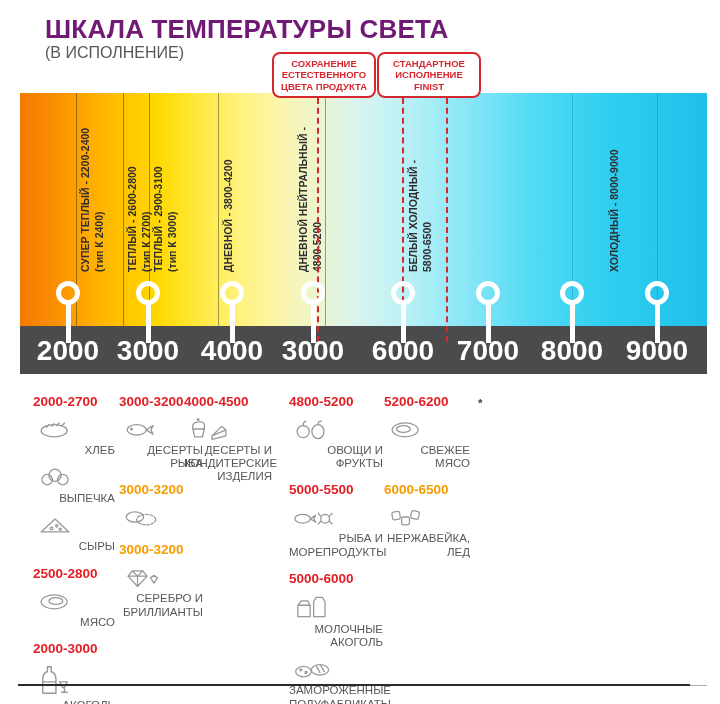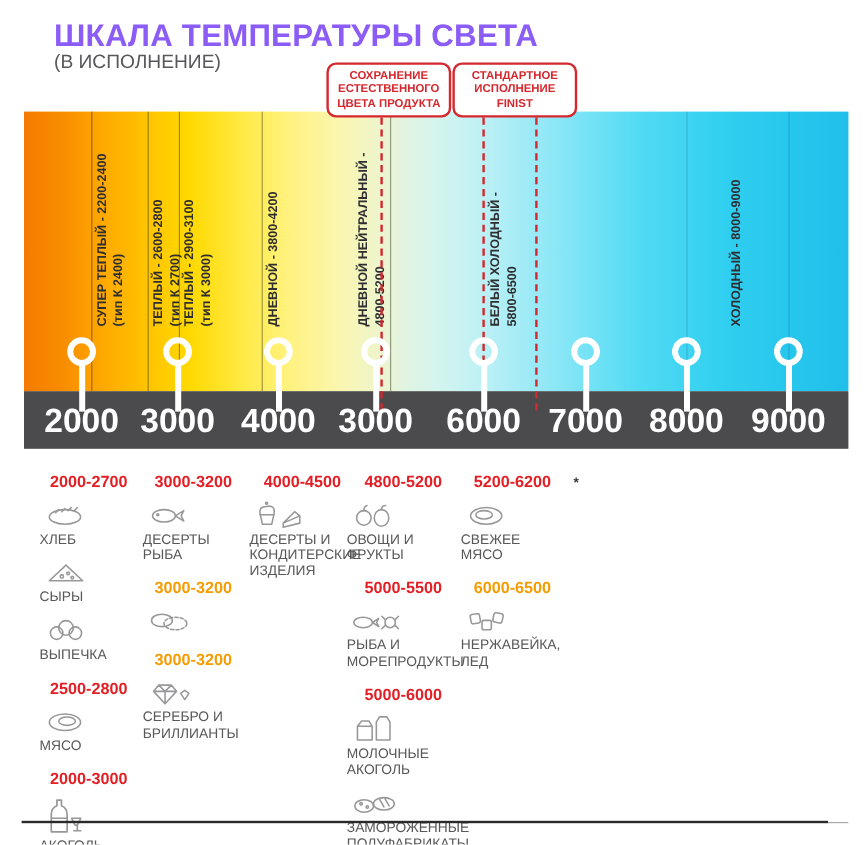--- a/index.html
+++ b/index.html
@@ -1,21 +1,21 @@
 <!DOCTYPE html>
 <html><head>
 <meta charset="utf-8">
 <style>
   html,body{margin:0;padding:0;background:#fff;}
   #stage{
     position:relative;width:720px;height:704px;background:#ffffff;overflow:hidden;
     font-family:"Liberation Sans", sans-serif;
   }
   
-  .title{position:absolute;left:45px;top:14px;font-size:26px;font-weight:800;color:#8b5cf6;letter-spacing:.2px;}
+  .title{position:absolute;left:45px;top:14px;font-size:26px;font-weight:800;color:#701a75;letter-spacing:.2px;}
   .subtitle{position:absolute;left:45px;top:44px;font-size:16px;color:#57575a;}
   
   .callout{position:absolute;top:52px;width:96px;border:2px solid #d5272e;border-radius:8px;
     background:#fff;color:#d5272e;font-weight:bold;font-size:9.5px;line-height:1.2;text-align:center;
     padding:4px 2px;z-index:6;}
   
   .gradient{position:absolute;left:20px;top:93px;width:687px;height:233px;
     background:linear-gradient(to right,
       #f57a00 0%, #f98e00 5%, #ffab00 10%, #ffc400 15%, #ffd800 20%,
       #ffe93e 26%, #fff27e 32%, #fbf6ae 38%, #eef5cc 43%, #e2f4e0 46%,
@@ -28,26 +28,26 @@
   
   .band{position:absolute;top:100px;height:172px;writing-mode:vertical-rl;transform:rotate(180deg);
     font-size:10.5px;font-weight:bold;color:#2e2e30;line-height:14px;z-index:3;white-space:nowrap;}
   
   .pin{position:absolute;top:281px;width:24px;height:64px;z-index:5;}
   .pin .ring{width:14px;height:14px;border:5px solid #fff;border-radius:50%;}
   .pin .stem{position:absolute;left:9.5px;top:22px;width:5px;height:40px;background:#fff;}
   .tick{position:absolute;top:335px;width:84px;text-align:center;font-size:28px;font-weight:bold;color:#fff;z-index:6;}
   
   .col{position:absolute;top:394px;}
-  .range{font-size:13.5px;font-weight:bold;margin-bottom:7px;text-align:center;}
+  .range{font-size:13.5px;font-weight:bold;margin-bottom:7px;}
   .range.red{color:#e31e24;}
   .range.orange{color:#f59c00;}
   .item{margin-bottom:7px;}
   .item svg{display:block;margin:0 0 2px 0;}
-  .item-label{font-size:11.5px;color:#58585a;line-height:1.15;white-space:pre-line;}
+  .item-label{font-size:11.5px;color:#58585a;line-height:1.15;white-space:pre-line;text-align:right;}
   .group{margin-bottom:12px;}
   
   .note{position:absolute;left:478px;top:396px;width:234px;display:flex;gap:8px;
     font-size:11.5px;color:#3f3f41;line-height:1.3;}
   .note .star{font-weight:bold;}
   .note .note-text{white-space:pre-line;}
   .bottom-rule{position:absolute;left:18px;top:684px;width:672px;height:2px;background:#2a2a2a;}
   .bottom-rule-tail{position:absolute;left:690px;top:685px;width:17px;height:1px;background:#aaa;}
   .icon{stroke:#98989a;fill:none;stroke-width:1.5;stroke-linecap:round;stroke-linejoin:round;}
 </style>
@@ -156,35 +156,35 @@
       <div class="range red">2000-2700</div>
       <div class="item">
         <svg class="icon" width="44" height="26" viewBox="0 0 44 30">
             <ellipse cx="21" cy="17" rx="15" ry="7"></ellipse>
             <path d="M12 13 l3 -3 M18 12 l3 -3 M24 11 l3 -3 M30 11 l3 -3"></path>
           </svg>
         <div class="item-label">ХЛЕБ</div>
       </div>
       <div class="item">
         <svg class="icon" width="44" height="26" viewBox="0 0 44 30">
+            <circle cx="13" cy="18" r="6"></circle>
+            <circle cx="22" cy="13" r="7"></circle>
+            <circle cx="31" cy="18" r="6"></circle>
+          </svg>
+        <div class="item-label">ВЫПЕЧКА</div>
+      </div>
+      <div class="item">
+        <svg class="icon" width="44" height="26" viewBox="0 0 44 30">
             <path d="M6 23 L22 8 L38 23 Z"></path>
             <circle cx="18" cy="19" r="1.6"></circle>
             <circle cx="24" cy="16" r="1.3"></circle>
             <circle cx="28" cy="20" r="1.3"></circle>
           </svg>
         <div class="item-label">СЫРЫ</div>
       </div>
-      <div class="item">
-        <svg class="icon" width="44" height="26" viewBox="0 0 44 30">
-            <circle cx="13" cy="18" r="6"></circle>
-            <circle cx="22" cy="13" r="7"></circle>
-            <circle cx="31" cy="18" r="6"></circle>
-          </svg>
-        <div class="item-label">ВЫПЕЧКА</div>
-      </div>
     </div>
     <div class="group">
       <div class="range red">2500-2800</div>
       <div class="item">
         <svg class="icon" width="44" height="26" viewBox="0 0 44 30">
             <ellipse cx="21" cy="16" rx="15" ry="8"></ellipse>
             <ellipse cx="23" cy="15" rx="8" ry="4"></ellipse>
           </svg>
         <div class="item-label">МЯСО</div>
       </div>
@@ -229,21 +229,21 @@
         <svg class="icon" width="44" height="26" viewBox="0 0 44 30">
             <path d="M12 8 h12 l5 6 -11 12 -11 -12 z M7 14 h22 M12 8 l6 6 6 -6 M18 14 v12"></path>
             <path d="M33 16 l4 -3 4 3 -4 6 z"></path>
           </svg>
         <div class="item-label">СЕРЕБРО И
 БРИЛЛИАНТЫ</div>
       </div>
     </div>
   </div>
 
-  <div class="col" style="left:208px;width:88px">
+  <div class="col" style="left:184px;width:88px">
     <div class="group">
       <div class="range red">4000-4500</div>
       <div class="item">
         <svg class="icon" width="56" height="26" viewBox="0 0 56 30">
             <path d="M6 15 h13 l-2 9 h-9 z"></path>
             <path d="M6 15 q-2 -8 6 -8 q9 -2 7 8"></path>
             <circle cx="12" cy="4" r="1"></circle>
             <path d="M28 23 l16 -7 v7 l-16 4 z M28 23 l11 -11 5 4"></path>
           </svg>
         <div class="item-label">ДЕСЕРТЫ И

